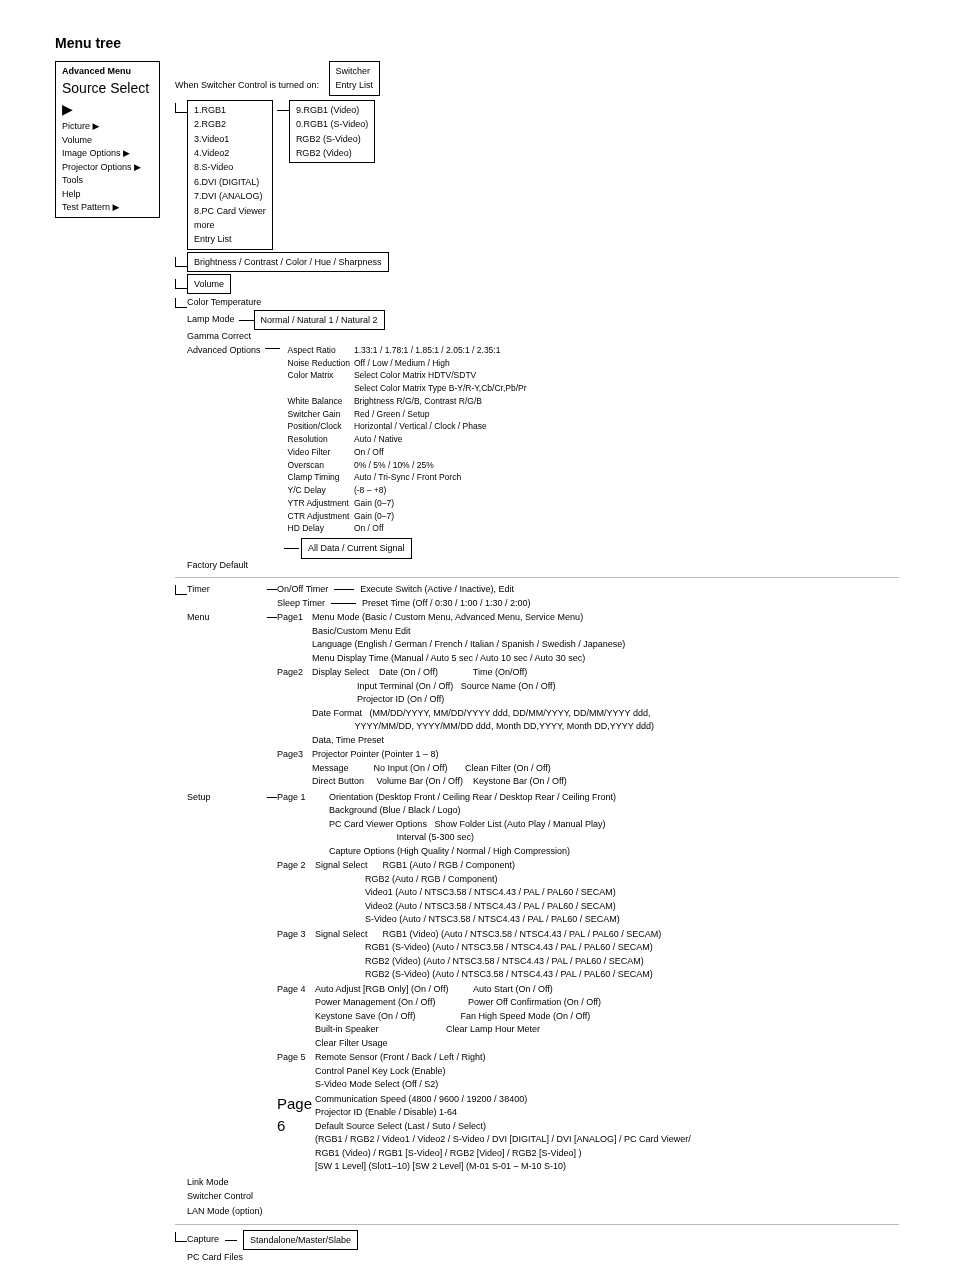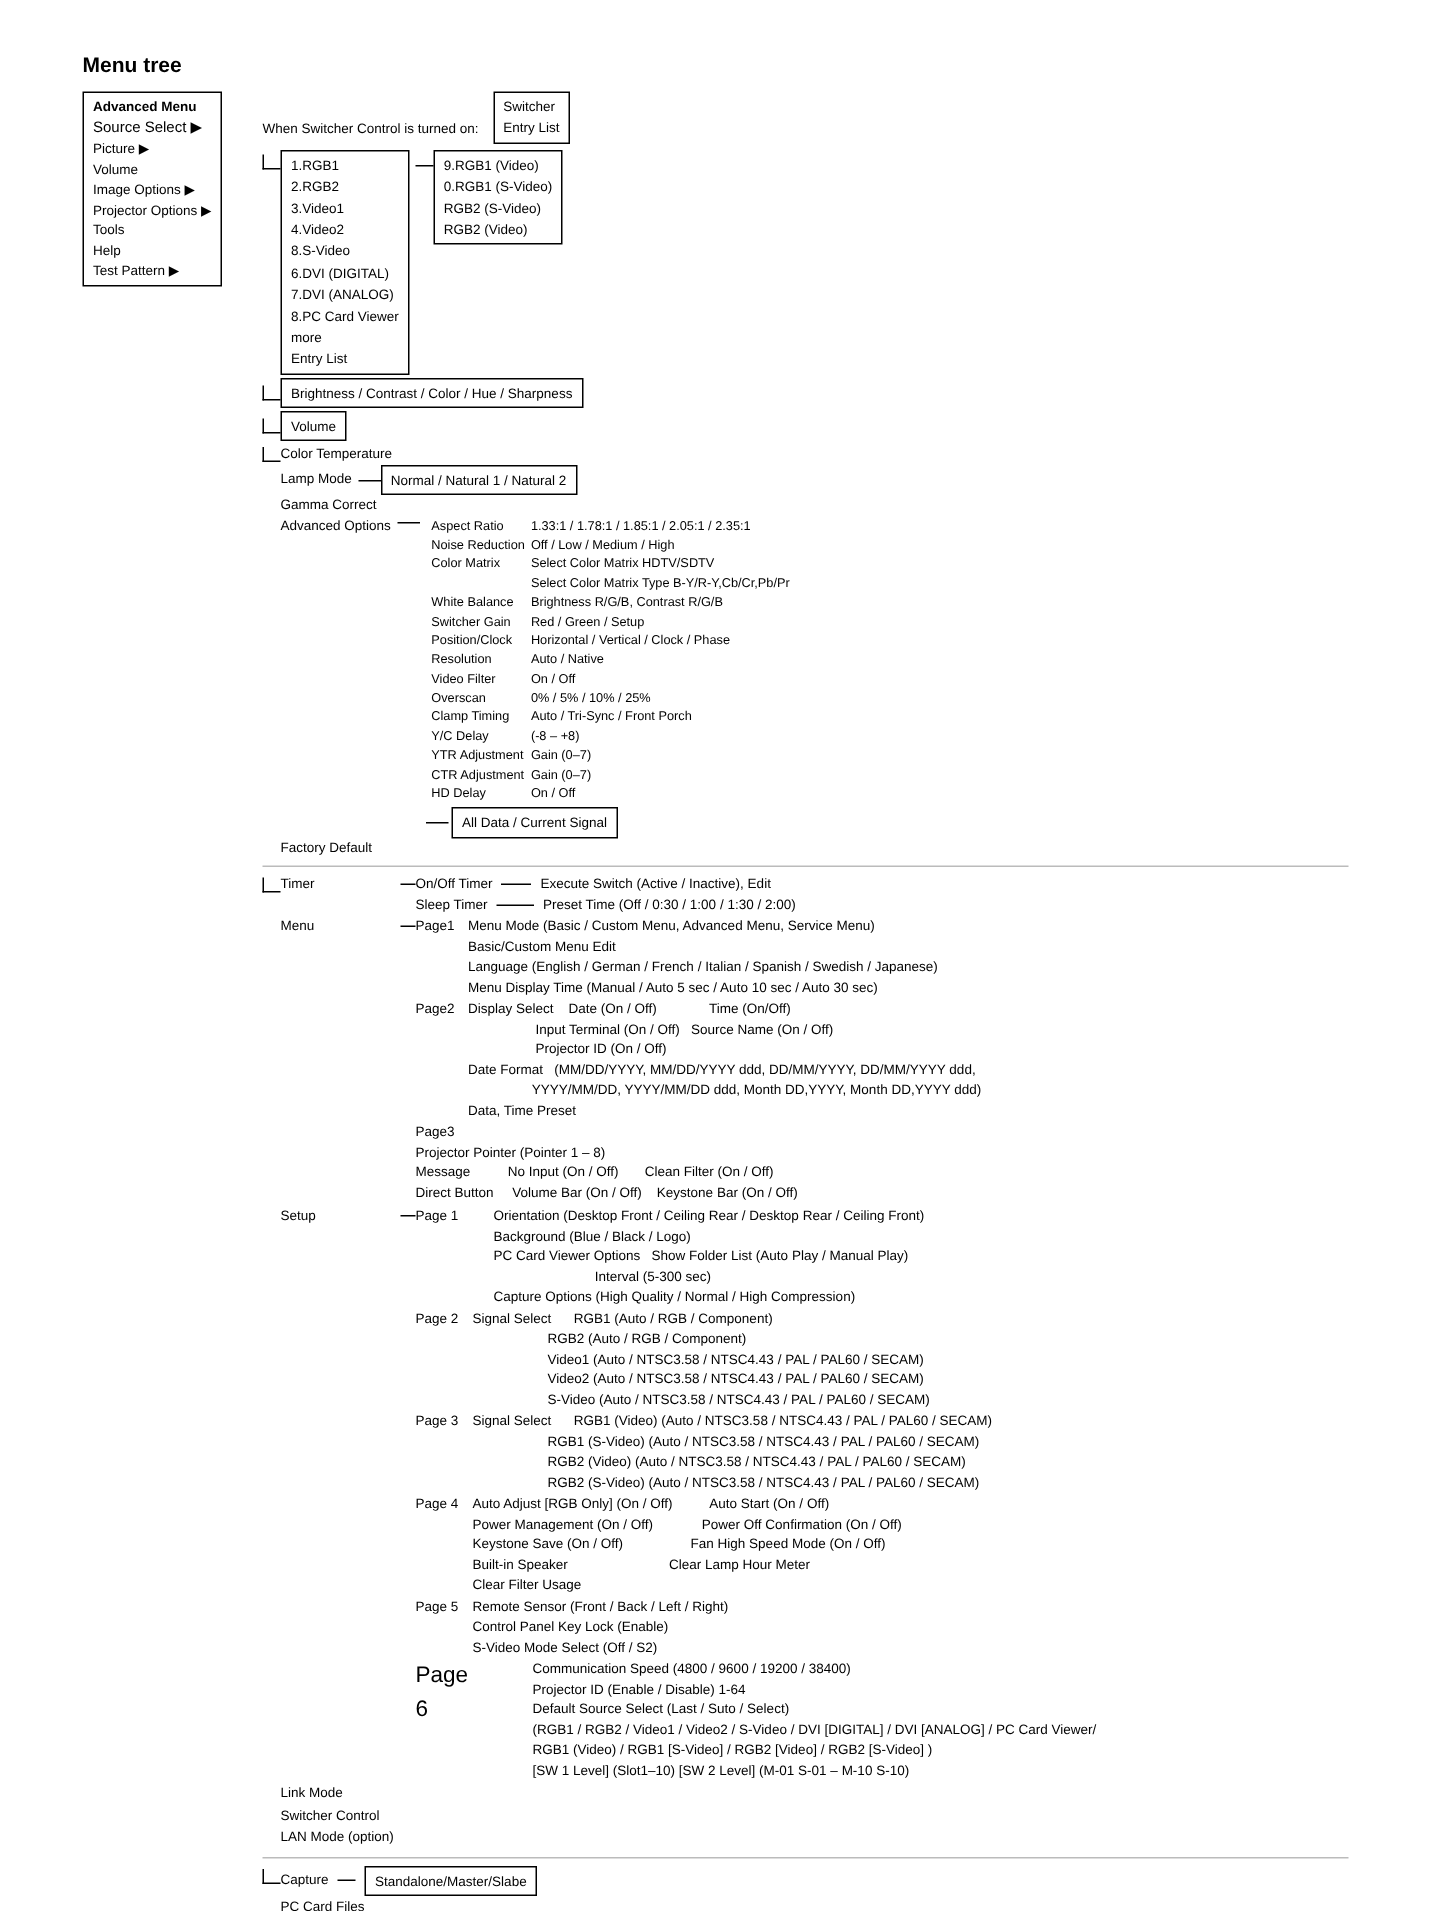--- a/index.html
+++ b/index.html
@@ -61,21 +61,21 @@
 <div class="page-wrap">
 
   <div class="menu-tree-title">Menu tree</div>
 
   <div class="full-tree">
 
     <div style="display:flex; align-items:flex-start; margin-bottom:4px;">
       <div style="width:105px;">
         <div class="bordered-box">
           <div style="font-weight:bold; font-size:9px;">Advanced Menu</div>
-          <div style="font-size:10px; line-height:1.5;">Source Select ▶</div>
+          <div style="font-size:14px; line-height:1.5;">Source Select ▶</div>
           <div style="font-size:9px; line-height:1.5;">Picture ▶</div>
           <div style="font-size:9px; line-height:1.5;">Volume</div>
           <div style="font-size:9px; line-height:1.5;">Image Options ▶</div>
           <div style="font-size:9px; line-height:1.5;">Projector Options ▶</div>
           <div style="font-size:9px; line-height:1.5;">Tools</div>
           <div style="font-size:9px; line-height:1.5;">Help</div>
           <div style="font-size:9px; line-height:1.5;">Test Pattern ▶</div>
         </div>
       </div>
 
@@ -251,21 +251,21 @@
                   <div style="font-size:9px; line-height:1.5;">
                     Display Select &nbsp;&nbsp; Date (On / Off) &nbsp;&nbsp;&nbsp;&nbsp;&nbsp;&nbsp;&nbsp;&nbsp;&nbsp;&nbsp;&nbsp;&nbsp; Time (On/Off)<br>
                     &nbsp;&nbsp;&nbsp;&nbsp;&nbsp;&nbsp;&nbsp;&nbsp;&nbsp;&nbsp;&nbsp;&nbsp;&nbsp;&nbsp;&nbsp;&nbsp;&nbsp; Input Terminal (On / Off) &nbsp; Source Name (On / Off)<br>
                     &nbsp;&nbsp;&nbsp;&nbsp;&nbsp;&nbsp;&nbsp;&nbsp;&nbsp;&nbsp;&nbsp;&nbsp;&nbsp;&nbsp;&nbsp;&nbsp;&nbsp; Projector ID (On / Off)<br>
                     Date Format &nbsp;&nbsp;(MM/DD/YYYY, MM/DD/YYYY ddd, DD/MM/YYYY, DD/MM/YYYY ddd,<br>
                     &nbsp;&nbsp;&nbsp;&nbsp;&nbsp;&nbsp;&nbsp;&nbsp;&nbsp;&nbsp;&nbsp;&nbsp;&nbsp;&nbsp;&nbsp;&nbsp;&nbsp;YYYY/MM/DD, YYYY/MM/DD ddd, Month DD,YYYY, Month DD,YYYY ddd)<br>
                     Data, Time Preset
                   </div>
                 </div>
 
-                <div style="display:flex; align-items:flex-start; margin-bottom:1px;flex-direction:column;">
+                <div style="display:flex; align-items:flex-start; margin-bottom:1px;">
                   <span style="font-size:9px; width:35px; flex-shrink:0;">Page3</span>
                   <div style="font-size:9px; line-height:1.5;">
                     Projector Pointer (Pointer 1 – 8)<br>
                     Message &nbsp;&nbsp;&nbsp;&nbsp;&nbsp;&nbsp;&nbsp;&nbsp; No Input (On / Off) &nbsp;&nbsp;&nbsp;&nbsp;&nbsp; Clean Filter (On / Off)<br>
                     Direct Button &nbsp;&nbsp;&nbsp; Volume Bar (On / Off) &nbsp;&nbsp; Keystone Bar (On / Off)
                   </div>
                 </div>
               </div>
             </div>
 
@@ -321,21 +321,21 @@
                   <span style="font-size:9px; width:38px; flex-shrink:0;">Page 5</span>
                   <div style="font-size:9px; line-height:1.5;">
                     Remote Sensor (Front / Back / Left / Right)<br>
                     Control Panel Key Lock (Enable)<br>
                     S-Video Mode Select (Off / S2)
                   </div>
                 </div>
 
                 <div style="display:flex; align-items:flex-start; margin-bottom:1px;">
                   <span style="font-size:15px; width:38px; flex-shrink:0;">Page 6</span>
-                  <div style="font-size:9px; line-height:1.5;margin-left:40px;">
+                  <div style="font-size:9px; line-height:1.5;">
                     Communication Speed (4800 / 9600 / 19200 / 38400)<br>
                     Projector ID (Enable / Disable) 1-64<br>
                     Default Source Select (Last / Suto / Select)<br>
                     (RGB1 / RGB2 / Video1 / Video2 / S-Video / DVI [DIGITAL] / DVI [ANALOG] / PC Card Viewer/<br>
                     RGB1 (Video) / RGB1 [S-Video] / RGB2 [Video] / RGB2 [S-Video] )<br>
                     [SW 1 Level] (Slot1–10) [SW 2 Level] (M-01 S-01 – M-10 S-10)
                   </div>
                 </div>
               </div>
             </div>

